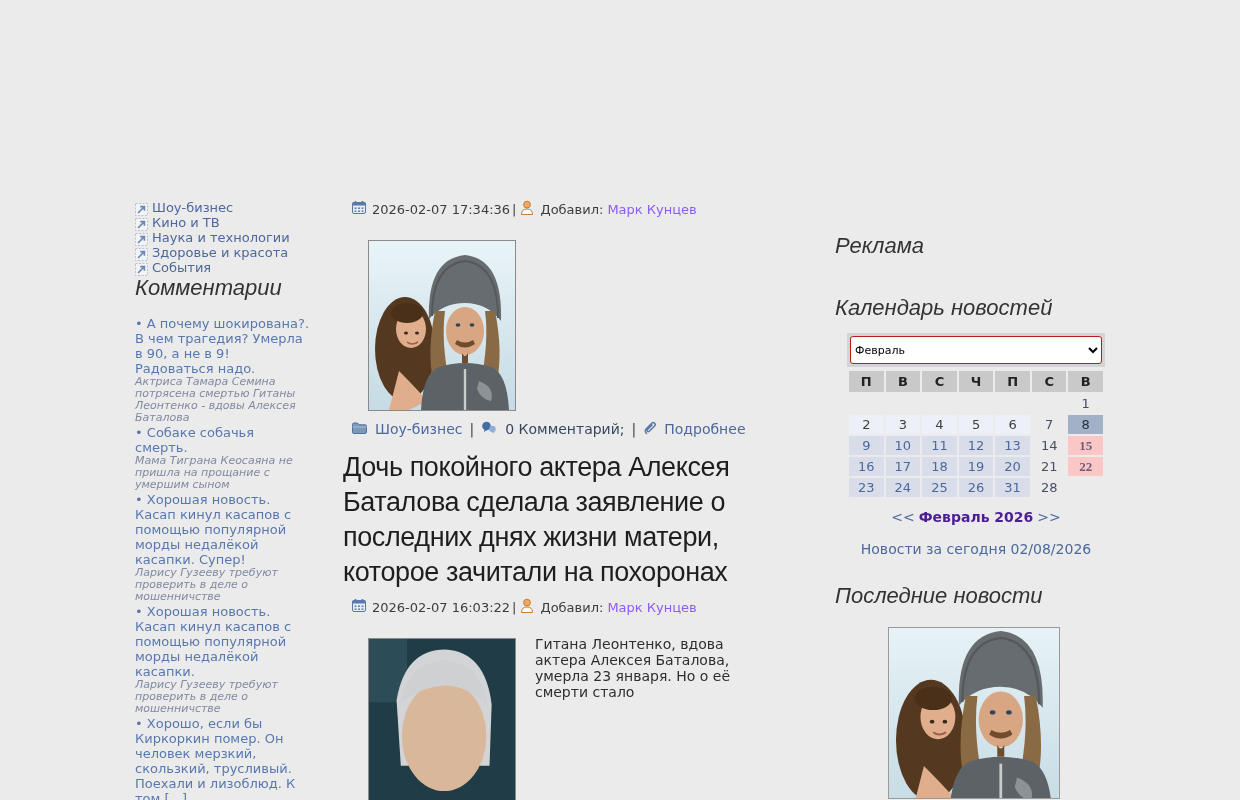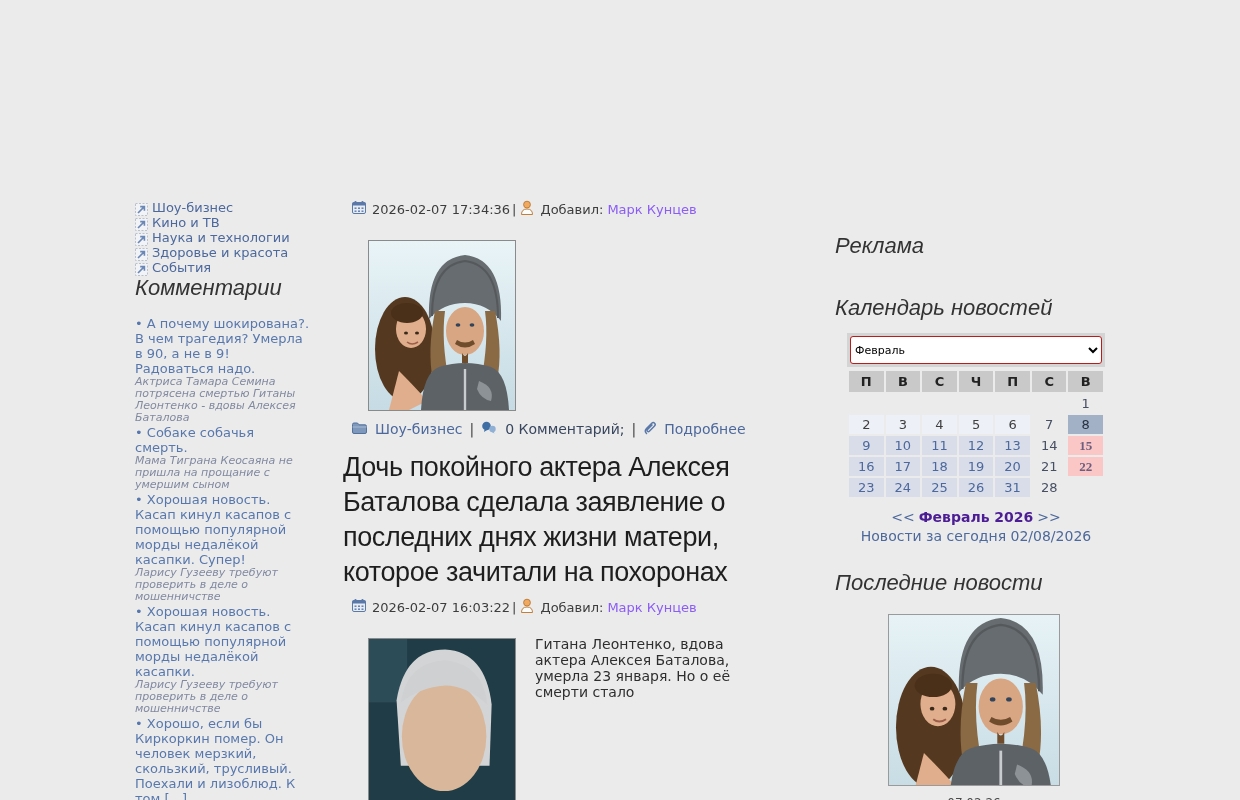--- a/index.html
+++ b/index.html
@@ -123,21 +123,21 @@
   .calendar td.cal-link    { background: #d9dde9; }
   .calendar td.cal-link a  { color: #4c689c; display: block; }
   .calendar td.cal-today   { background: #a3b1c6; color: #25303f; }
   .calendar td.cal-weekend { background: #fbc6c6; color: #6c5e7e; font-weight: bold; font-family: Liberation Serif, serif; }
   .cal-nav {
     width: 258px; margin-left: 12px; margin-top: 10px;
     text-align: center; font-size: 14px;
   }
   .cal-nav a { color: #4c689c; }
   .cal-month-label { color: #4c1d95; font-weight: bold; margin: 0 4px; }
-  .today-link-line { width: 258px; margin-left: 12px; margin-top: 3px; text-align: center; font-size: 14px; }
+  .today-link-line { width: 258px; margin-left: 12px; margin-top: 16px; text-align: center; font-size: 14px; }
   .today-link { color: #4c689c; }
 
   .latest-item { width: 278px; text-align: center; }
   .latest-photo {
     display: inline-block;
     width: 172px; height: 172px;
     border: 1px solid #9a9a9a;
     margin-top: 6px;
     background: #d9e8ee;
   }

